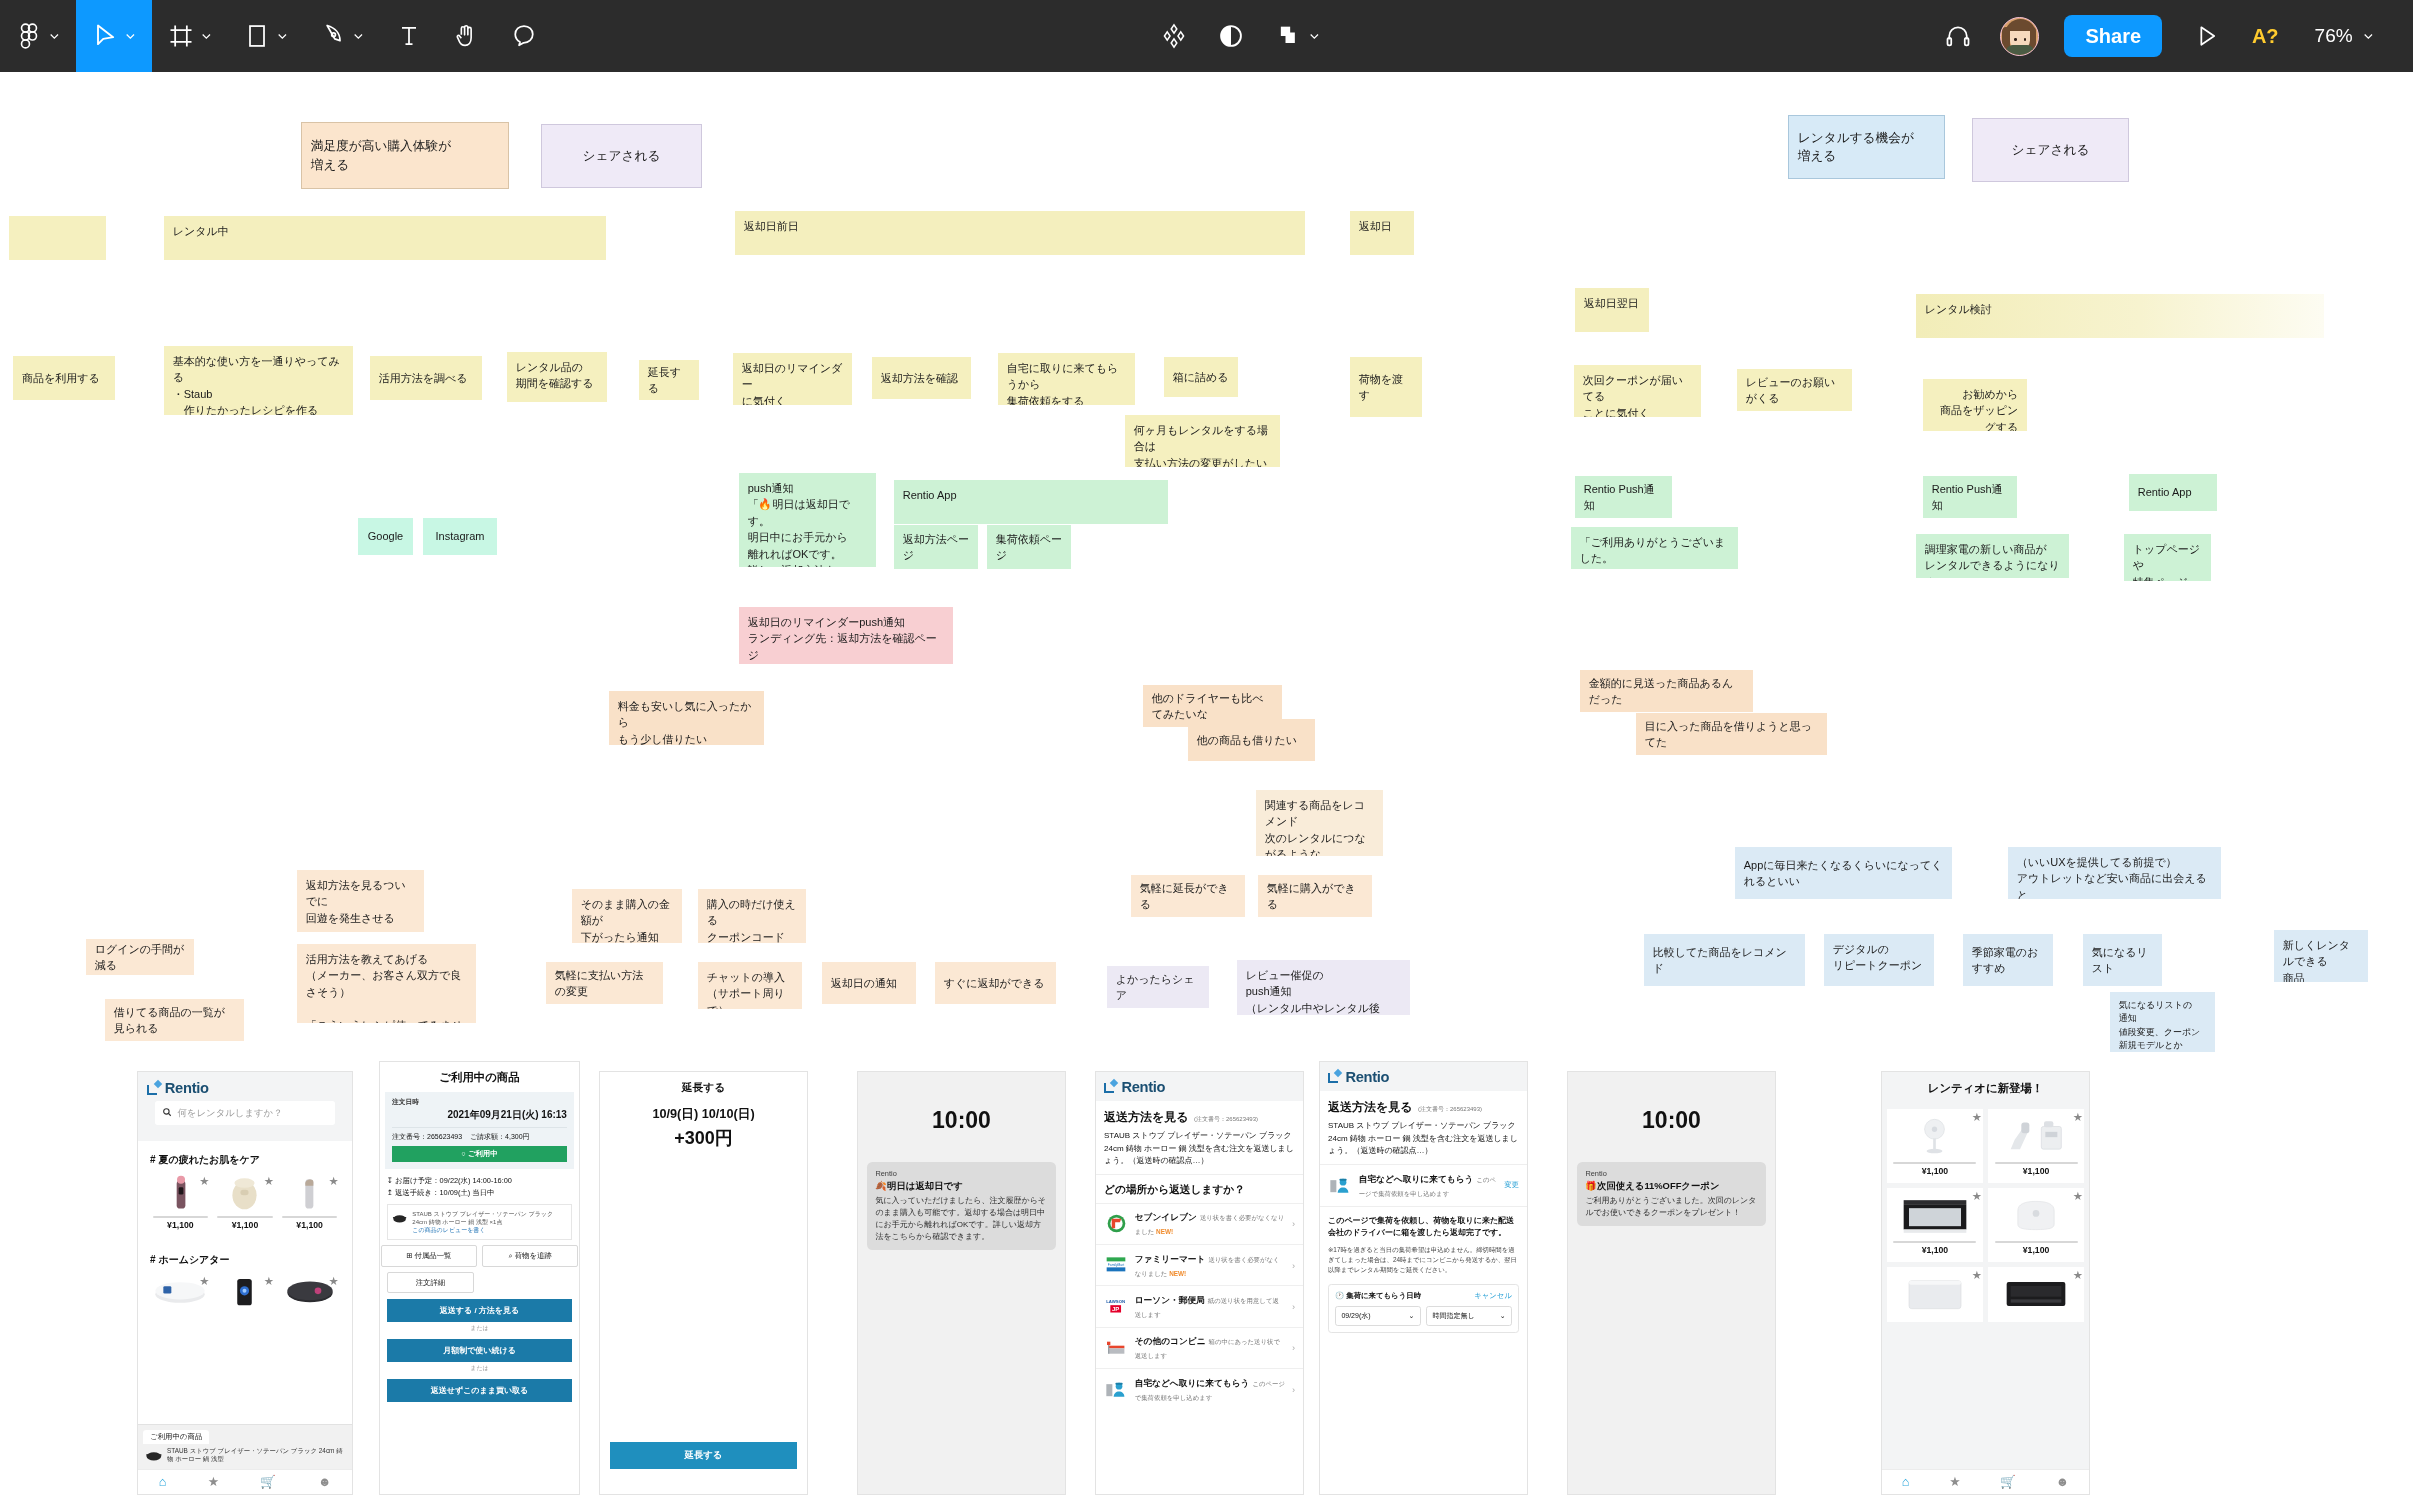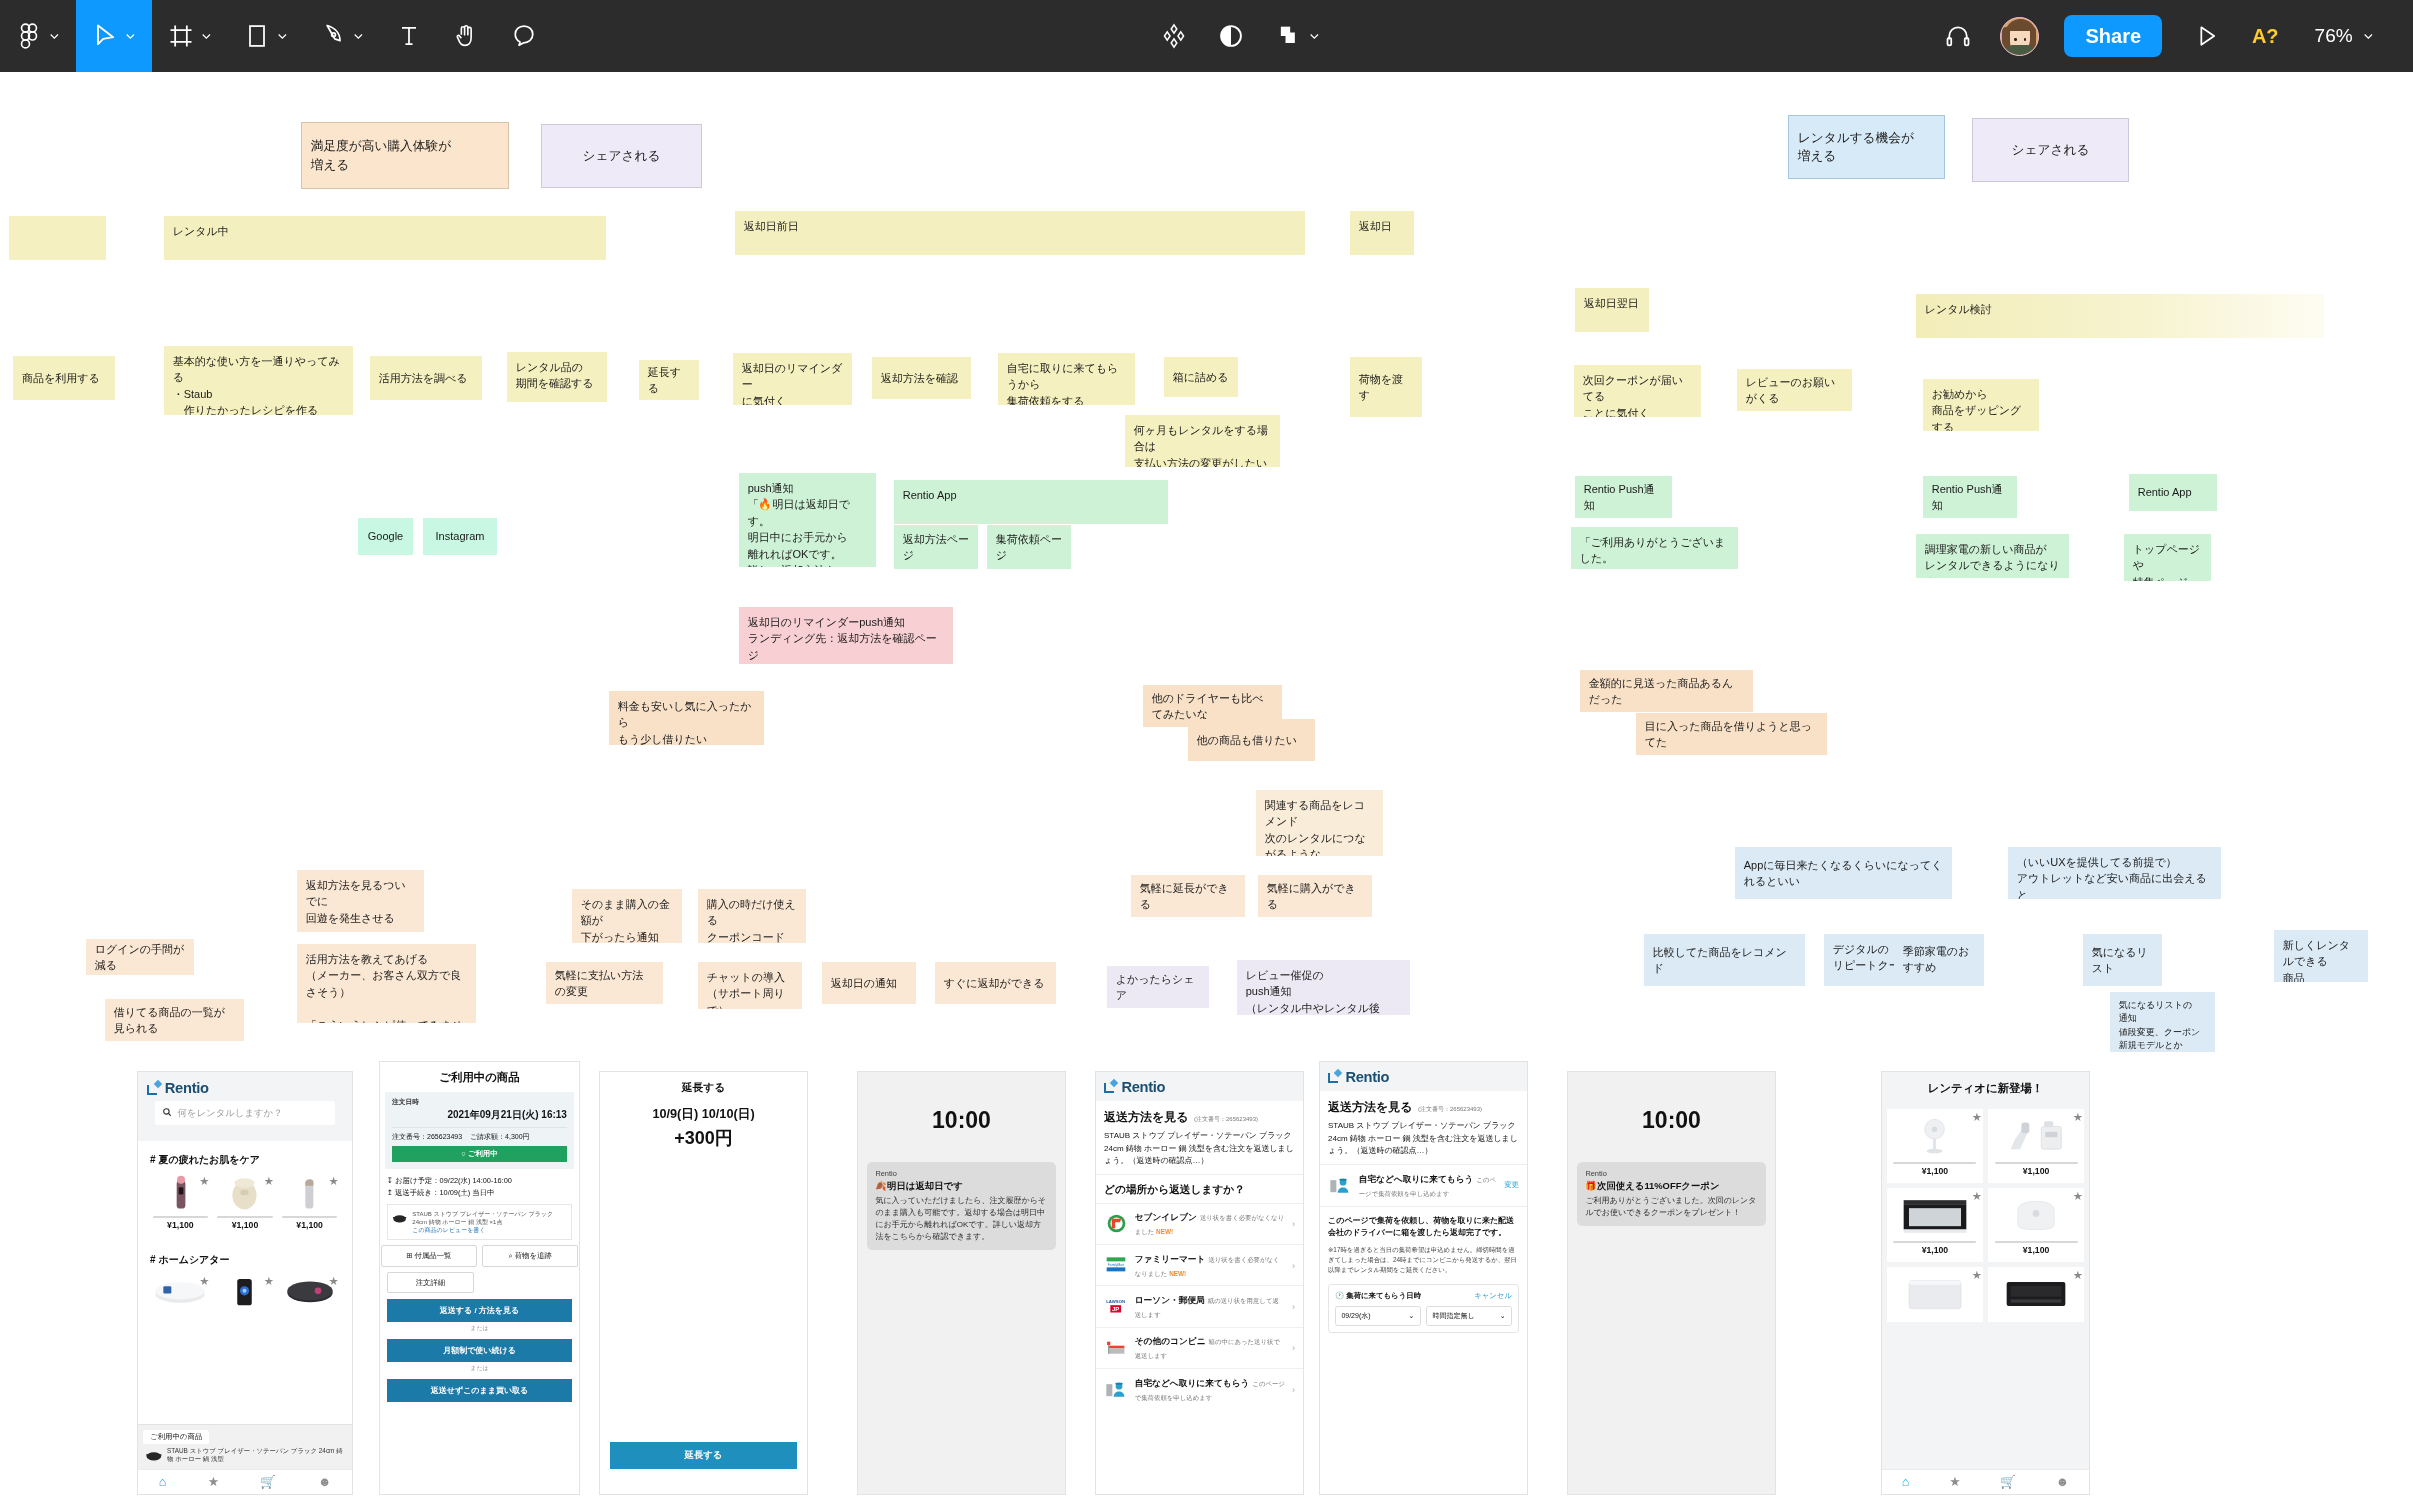--- a/index.html
+++ b/index.html
@@ -376,21 +376,21 @@
   <div class="note y" style="left:998px;top:281px;width:137px;height:52px;">自宅に取りに来てもらうから
 集荷依頼をする</div>
   <div class="note y mid" style="left:1164px;top:285px;width:74px;height:40px;">箱に詰める</div>
   <div class="note y mid" style="left:1350px;top:285px;width:72px;height:60px;">荷物を渡す</div>
   <div class="note y" style="left:1125px;top:343px;width:155px;height:52px;">何ヶ月もレンタルをする場合は
 支払い方法の変更がしたい</div>
 
   <div class="note y" style="left:1574px;top:293px;width:127px;height:52px;">次回クーポンが届いてる
 ことに気付く</div>
   <div class="note y mid" style="left:1737px;top:297px;width:115px;height:42px;">レビューのお願いがくる</div>
-  <div class="note y" style="left:1923px;top:307px;width:116px;height:52px;">お勧めから
+  <div class="note y" style="left:1923px;top:307px;width:104px;height:52px;text-align:right;">お勧めから
 商品をザッピングする</div>
 
   <div class="note g2 mid" style="left:358px;top:446px;width:55px;height:37px;justify-content:center;">Google</div>
   <div class="note g2 mid" style="left:423px;top:446px;width:74px;height:37px;justify-content:center;">Instagram</div>
 
   <div class="note g" style="left:739px;top:401px;width:137px;height:94px;">push通知
 「🔥明日は返却日です。
 明日中にお手元から
 離れればOKです。
 詳しい返却方法を
@@ -426,21 +426,21 @@
   <div class="note o mid" style="left:1636px;top:641px;width:191px;height:42px;">目に入った商品を借りようと思ってた</div>
 
   <div class="note b mid" style="left:1735px;top:775px;width:217px;height:52px;">Appに毎日来たくなるくらいになってくれるといい</div>
   <div class="note b" style="left:2008px;top:775px;width:213px;height:52px;">（いいUXを提供してる前提で）
 アウトレットなど安い商品に出会えると
 リピートしやすそう</div>
 
   <div class="note b mid" style="left:1644px;top:862px;width:161px;height:52px;">比較してた商品をレコメンド</div>
   <div class="note b" style="left:1824px;top:862px;width:110px;height:52px;">デジタルの
 リピートクーポン</div>
-  <div class="note b mid" style="left:1894px;top:862px;width:90px;height:52px;font-family:Liberation Mono, monospace;">季節家電のおすすめ</div>
+  <div class="note b mid" style="left:1963px;top:862px;width:90px;height:52px;">季節家電のおすすめ</div>
   <div class="note b mid" style="left:2083px;top:862px;width:79px;height:52px;">気になるリスト</div>
   <div class="note b" style="left:2110px;top:920px;width:105px;height:60px;font-size:9px;">気になるリストの
 通知
 値段変更、クーポン
 新規モデルとか</div>
   <div class="note b" style="left:2274px;top:858px;width:94px;height:52px;">新しくレンタルできる
 商品</div>
 
   <div class="note o2" style="left:297px;top:798px;width:127px;height:62px;">返却方法を見るついでに
 回遊を発生させる</div>

